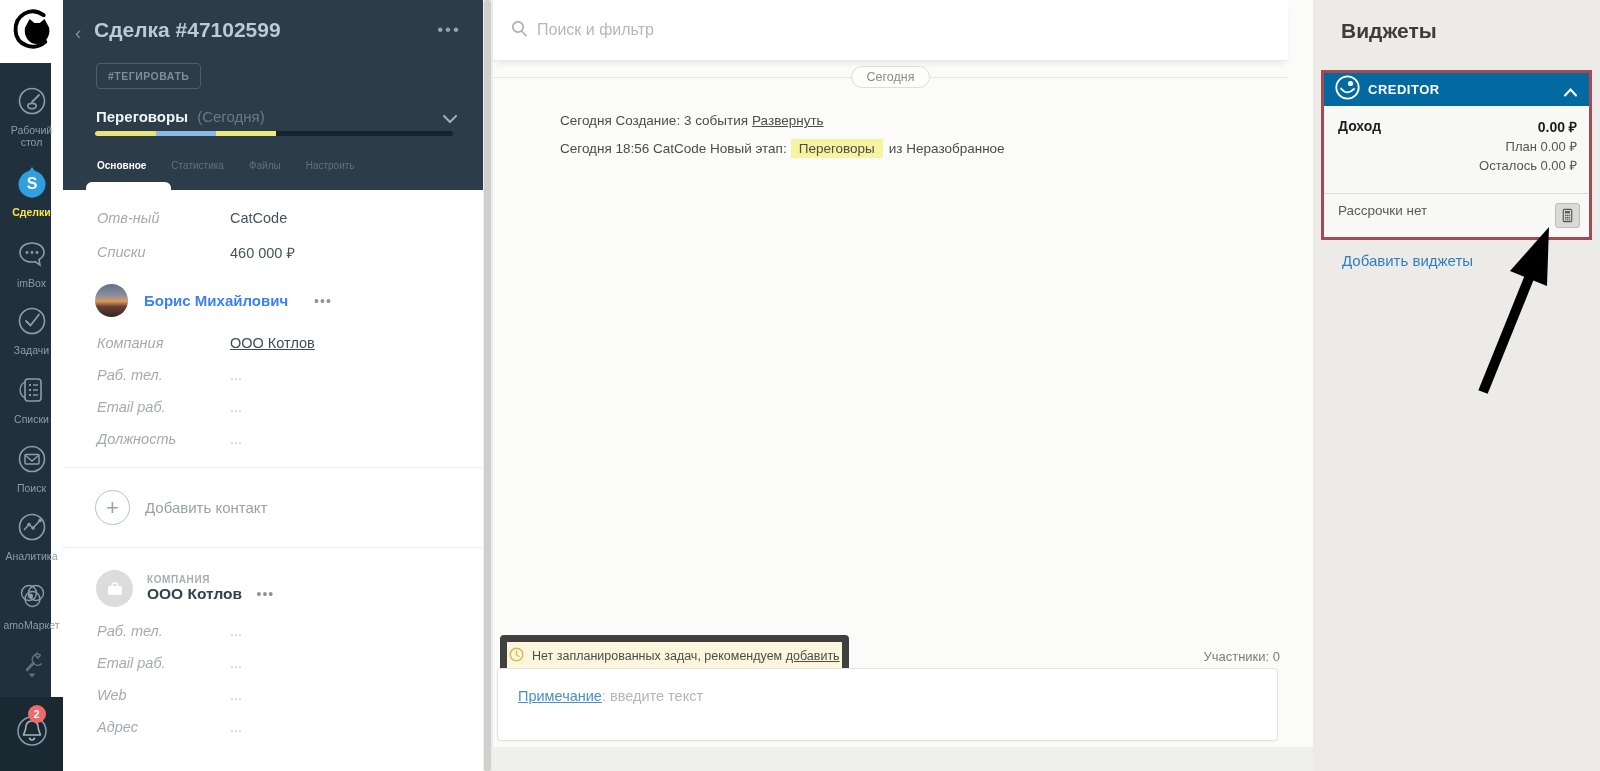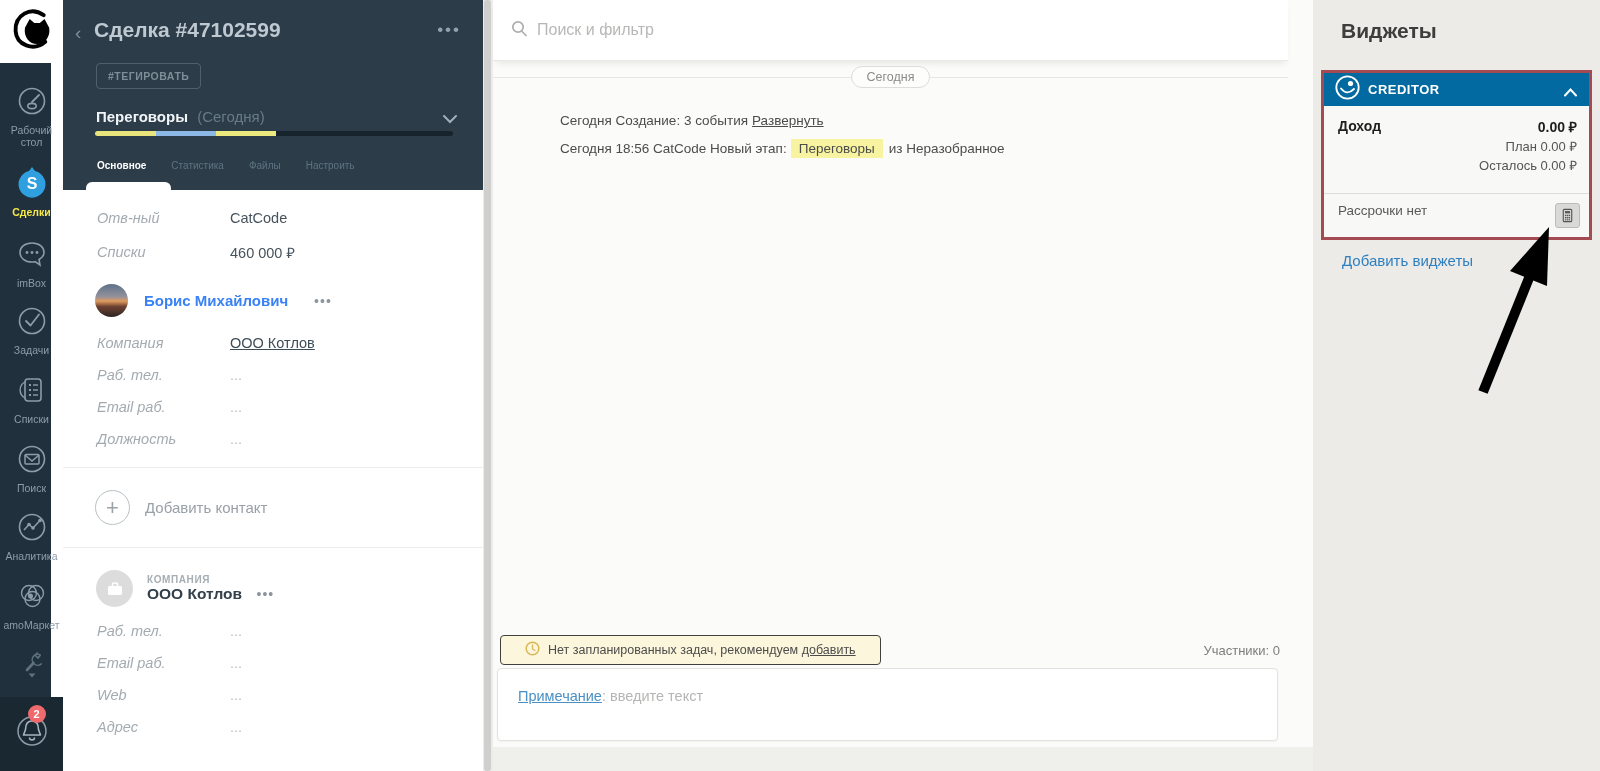--- a/index.html
+++ b/index.html
@@ -67,21 +67,21 @@
   .search-input::placeholder { color:#b7b7b5; }
   .day-divider { position:absolute; left:0; top:77px; width:795px; border-top:1px solid #e7e6e3; }
   .day-pill { position:absolute; left:50%; top:-12px; transform:translateX(-50%); background:#fdfdfc; border:1px solid #ddd; border-radius:12px; padding:3px 15px; font-size:12.5px; color:#8b8b89; }
   .events { position:absolute; left:67px; top:112px; font-size:13.5px; color:#4c4c4a; }
   .event { margin-bottom:10px; line-height:18px; }
   .ev-link { color:#4c4c4a; text-decoration:underline; margin-left:4px; cursor:pointer; }
   .ev-link:empty, .hl:empty, .ev-suffix:empty { display:none; }
   .hl { background:#f7f3a0; padding:2px 8px; margin-left:4px; cursor:pointer; }
   .ev-suffix { margin-left:6px; }
   .task-row { position:absolute; left:7px; top:635px; width:780px; display:flex; justify-content:space-between; align-items:center; }
-  .task-pill { display:flex; align-items:center; gap:8px; background:#fcf6dd; border:1px solid #404040; border-radius:4px; padding:5px 24px; font-size:12.5px; color:#4c4c4a; }
+  .task-pill { display:flex; align-items:center; gap:8px; background:#fcf6dd; border:7px solid #404040; border-radius:4px; padding:5px 2px; font-size:12.5px; color:#4c4c4a; }
   .task-link { text-decoration:underline; cursor:pointer; color:#4c4c4a; }
   .participants { font-size:13px; color:#7d7d7b; }
   .note-box { position:absolute; left:4px; top:668px; width:781px; height:73px; background:#fff; border:1px solid #e2e2e0; border-radius:4px; box-shadow:0 1px 2px rgba(0,0,0,.04); padding:18px 20px; cursor:text; }
   .note-label { color:#4a90c4; text-decoration:underline; font-size:14.5px; cursor:pointer; }
   .note-placeholder { color:#b5b5b3; font-size:14.5px; }
   .bottom-strip { position:absolute; left:0; top:747px; width:820px; height:24px; background:#efefec; }
 
   
   .widgets-panel { position:absolute; left:1313px; top:0; width:287px; height:771px; background:#ecebe8; }
   .widgets-title { position:absolute; left:28px; top:19px; font-size:21px; color:#3d3d3b; }

